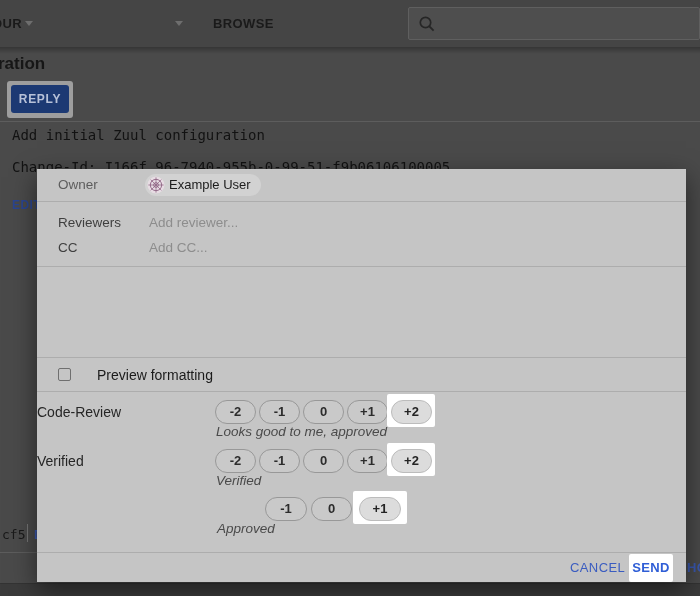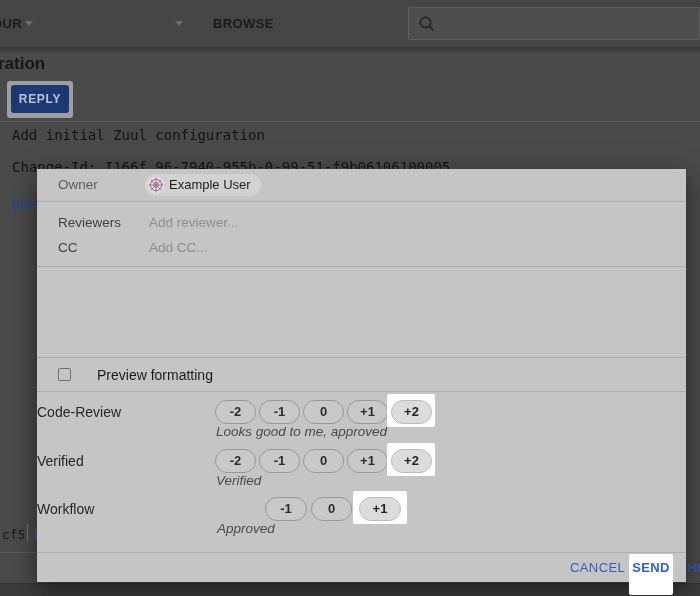--- a/index.html
+++ b/index.html
@@ -56,21 +56,21 @@
   .preview-label { position:absolute; left:41px; top:198px; font-size:14px; color:#1b1b1b;margin-left:19px; }
 
   .score-label { position:absolute; left:0; width:172px; font-size:14px; color:#262626; }
   .pill { position:absolute; width:41px; height:24px; border:1px solid #989898; border-radius:13px;
     background:#c9c9c9; color:#2c2c2c; font-size:13px; font-weight:bold; text-align:center; line-height:22px; }
   .spot { position:absolute; background:#ffffff; border-radius:2px; }
   .pill.sel { background:#dcdcdc; border-color:#bcbcbc; color:#242424; }
   .score-desc { position:absolute; font-style:italic; font-size:13.5px; color:#4a4a4a; white-space:nowrap; }
 
   .cancel-btn { position:absolute; left:533px; top:391px; font-size:13px; font-weight:normal; color:#3a5cc0; letter-spacing:0.4px; }
-  .send-spot { position:absolute; left:592px; top:385px; width:44px; height:41px; background:#ffffff; border-radius:2px; }
+  .send-spot { position:absolute; left:592px; top:385px; width:44px; height:28px; background:#ffffff; border-radius:2px; }
   .send-btn { position:absolute; left:0; top:0; width:44px; height:28px; text-align:center; line-height:28px;
     font-size:13px; font-weight:bold; color:#2f5ed6; letter-spacing:0.4px; }
 </style>
 </head>
 <body>
 
 <div id="screen">
 
   <div class="header">
     <span class="menu-item" style="left:-17px;">YOUR</span>
@@ -151,21 +151,20 @@
     <span class="score-label" style="top:284px;">Verified</span>
     <span class="pill" style="left:178px; top:280px;">-2</span>
     <span class="pill" style="left:222px; top:280px;">-1</span>
     <span class="pill" style="left:266px; top:280px;">0</span>
     <span class="pill" style="left:310px; top:280px;">+1</span>
     <span class="spot" style="left:350px; top:274px; width:48px; height:33px;">
       <span class="pill sel" style="left:4px; top:6px;">+2</span>
     </span>
     <span class="score-desc" style="left:179px; top:304px;">Verified</span>
 
-    <span class="score-label" style="top:332px;">Workflow</span>
     <span class="pill" style="left:228px; top:328px; width:42px;">-1</span>
     <span class="pill" style="left:274px; top:328px;">0</span>
     <span class="spot" style="left:316px; top:322px; width:54px; height:33px;">
       <span class="pill sel" style="left:6px; top:6px; width:42px;">+1</span>
     </span>
     <span class="score-desc" style="left:180px; top:352px;">Approved</span>
 
     <div class="m-hr" style="top:383px;"></div>
 
     <span class="cancel-btn">CANCEL</span>

